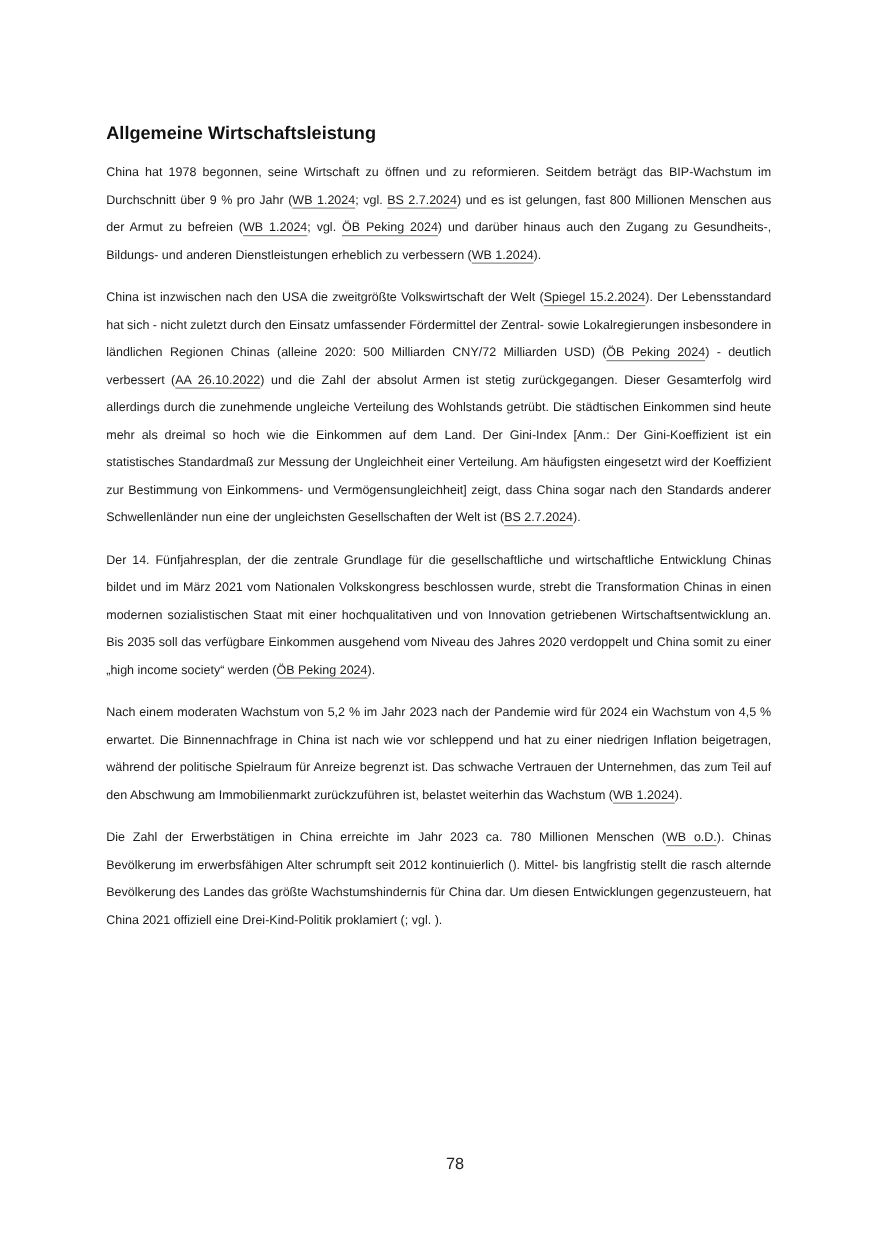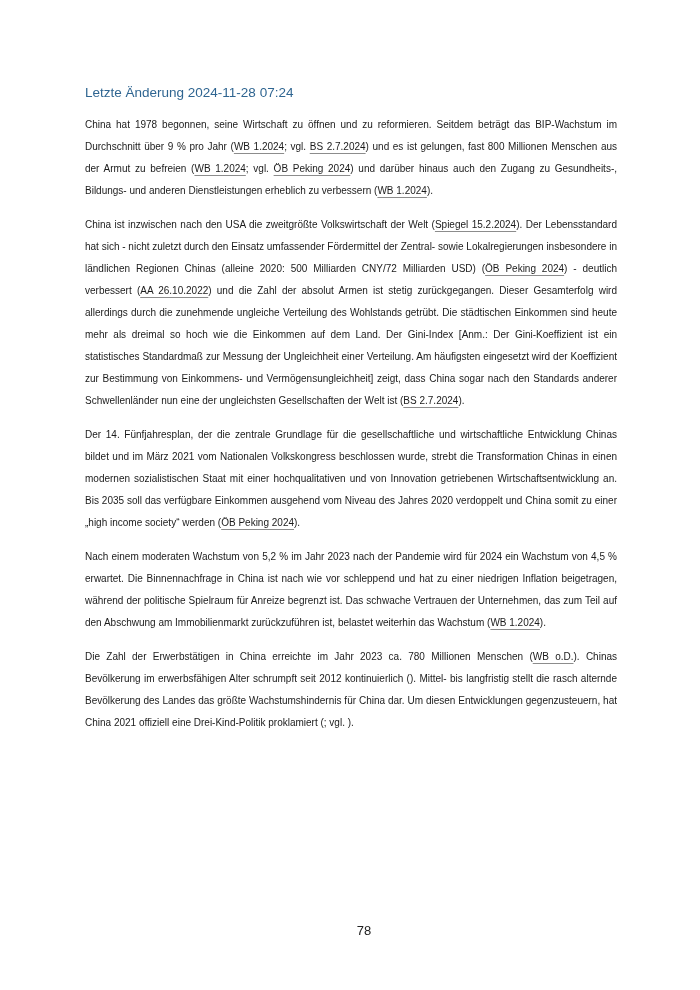--- a/index.html
+++ b/index.html
@@ -72,25 +72,25 @@
     font-size: 13px;
     color: #222222;
     padding-left: 28px;
   }
 </style>
 </head>
 <body>
 
 <div class="page">
   <header>
-    <div class="last-changed">Letzte Änderung 2024-11-28 07:24</div>
   </header>
 
   <main id="sections">
       <section>
+        <h2 class="section-heading">Allgemeine Wirtschaftsleistung</h2>
         <p class="body-paragraph">China hat 1978 begonnen, seine Wirtschaft zu öffnen und zu reformieren. Seitdem beträgt das BIP-Wachstum im Durchschnitt über 9 % pro Jahr (<a class="cite">WB 1.2024</a>; vgl. <a class="cite">BS 2.7.2024</a>) und es ist gelungen, fast 800 Millionen Menschen aus der Armut zu befreien (<a class="cite">WB 1.2024</a>; vgl. <a class="cite">ÖB Peking 2024</a>) und darüber hinaus auch den Zugang zu Gesundheits-, Bildungs- und anderen Dienstleistungen erheblich zu verbessern (<a class="cite">WB 1.2024</a>).</p>
         <p class="body-paragraph">China ist inzwischen nach den USA die zweitgrößte Volkswirtschaft der Welt (<a class="cite">Spiegel 15.2.2024</a>). Der Lebensstandard hat sich - nicht zuletzt durch den Einsatz umfassender Fördermittel der Zen­tral- sowie Lokalregierungen insbesondere in ländlichen Regionen Chinas (alleine 2020: 500 Milliarden CNY/72 Milliarden USD) (<a class="cite">ÖB Peking 2024</a>) - deutlich verbessert (<a class="cite">AA 26.10.2022</a>) und die Zahl der absolut Armen ist stetig zurückgegangen. Dieser Gesamterfolg wird allerdings durch die zunehmende ungleiche Verteilung des Wohlstands getrübt. Die städtischen Einkommen sind heute mehr als dreimal so hoch wie die Einkommen auf dem Land. Der Gini-Index [Anm.: Der Gini-Koeffizient ist ein statistisches Standardmaß zur Messung der Ungleichheit einer Ver­teilung. Am häufigsten eingesetzt wird der Koeffizient zur Bestimmung von Einkommens- und Vermögensungleichheit] zeigt, dass China sogar nach den Standards anderer Schwellenländer nun eine der ungleichsten Gesellschaften der Welt ist (<a class="cite">BS 2.7.2024</a>).</p>
         <p class="body-paragraph">Der 14. Fünfjahresplan, der die zentrale Grundlage für die gesellschaftliche und wirtschaftliche Entwicklung Chinas bildet und im März 2021 vom Nationalen Volkskongress beschlossen wurde, strebt die Transformation Chinas in einen modernen sozialistischen Staat mit einer hochqualita­tiven und von Innovation getriebenen Wirtschaftsentwicklung an. Bis 2035 soll das verfügbare Einkommen ausgehend vom Niveau des Jahres 2020 verdoppelt und China somit zu einer „high income society“ werden (<a class="cite">ÖB Peking 2024</a>).</p>
         <p class="body-paragraph">Nach einem moderaten Wachstum von 5,2 % im Jahr 2023 nach der Pandemie wird für 2024 ein Wachstum von 4,5 % erwartet. Die Binnennachfrage in China ist nach wie vor schleppend und hat zu einer niedrigen Inflation beigetragen, während der politische Spielraum für Anreize begrenzt ist. Das schwache Vertrauen der Unternehmen, das zum Teil auf den Abschwung am Immobilienmarkt zurückzuführen ist, belastet weiterhin das Wachstum (<a class="cite">WB 1.2024</a>).</p>
       </section>
       <section>
         <p class="body-paragraph">Die Zahl der Erwerbstätigen in China erreichte im Jahr 2023 ca. 780 Millionen Menschen (<a class="cite">WB o.D.</a>). Chinas Bevölkerung im erwerbsfähigen Alter schrumpft seit 2012 kontinuierlich (). Mittel- bis langfristig stellt die rasch alternde Bevölkerung des Landes das größte Wachstumshindernis für China dar. Um diesen Entwicklungen gegenzusteuern, hat China 2021 offiziell eine Drei-Kind-Politik proklamiert (; vgl. ).</p>
       </section>
     </main>
 

